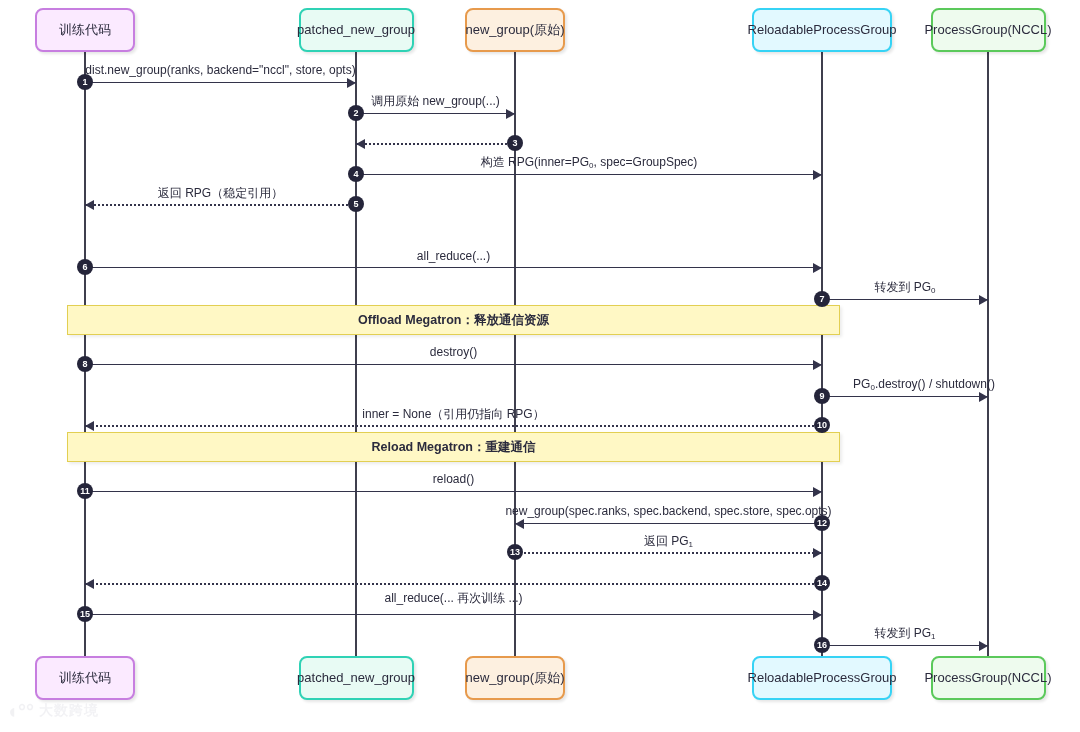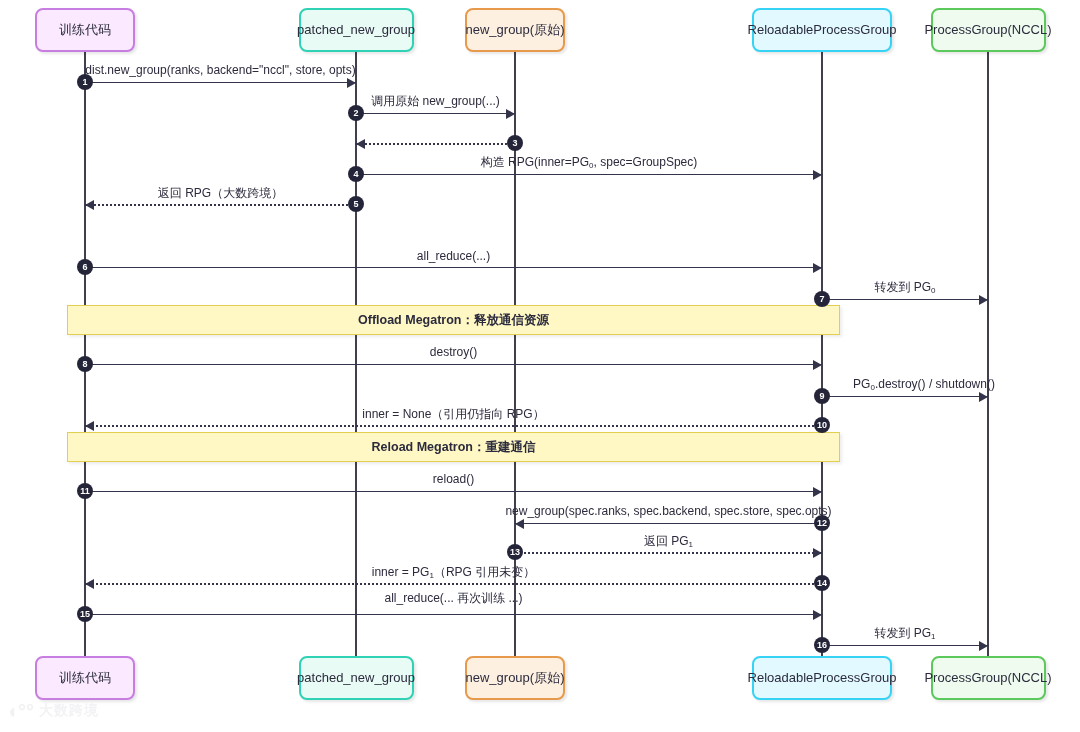--- a/index.html
+++ b/index.html
@@ -181,21 +181,21 @@
     <div class="seq-num" style="top: 105px; left: 348px;">2</div>
     <div class="msg-line dotted" style="left: 356px; top: 143px; width: 159px;"></div>
     <div class="arrow-head left" style="top: 139px; left: 356px;"></div>
     <div class="seq-num" style="top: 135px; left: 507px;">3</div>
     <div class="msg-line solid" style="left: 356px; top: 174px; width: 466px;"></div>
     <div class="arrow-head right" style="top: 170px; left: 813px;"></div>
     <div class="msg-label" style="top: 156px; left: 0px; width: 1080px; text-align: center;"><span style="position: relative; left: 49px;">构造 RPG(inner=PG<sub>0</sub>, spec=GroupSpec)</span></div>
     <div class="seq-num" style="top: 166px; left: 348px;">4</div>
     <div class="msg-line dotted" style="left: 85px; top: 204px; width: 271px;"></div>
     <div class="arrow-head left" style="top: 200px; left: 85px;"></div>
-    <div class="msg-label" style="top: 187px; left: 0px; width: 1080px; text-align: center;"><span style="position: relative; left: -319.5px;">返回 RPG（大数跨境）</span></div>
+    <div class="msg-label" style="top: 187px; left: 0px; width: 1080px; text-align: center;"><span style="position: relative; left: -319.5px;">返回 RPG（稳定引用）</span></div>
     <div class="seq-num" style="top: 196px; left: 348px;">5</div>
     <div class="msg-line solid" style="left: 85px; top: 267px; width: 737px;"></div>
     <div class="arrow-head right" style="top: 263px; left: 813px;"></div>
     <div class="msg-label" style="top: 250px; left: 0px; width: 1080px; text-align: center;"><span style="position: relative; left: -86.5px;">all_reduce(...)</span></div>
     <div class="seq-num" style="top: 259px; left: 77px;">6</div>
     <div class="msg-line solid" style="left: 822px; top: 299px; width: 166px;"></div>
     <div class="arrow-head right" style="top: 295px; left: 979px;"></div>
     <div class="msg-label" style="top: 281px; left: 0px; width: 1080px; text-align: center;"><span style="position: relative; left: 365px;">转发到 PG<sub>0</sub></span></div>
     <div class="seq-num" style="top: 291px; left: 814px;">7</div>
     <div class="msg-line solid" style="left: 85px; top: 364px; width: 737px;"></div>
@@ -217,21 +217,20 @@
     <div class="msg-line solid" style="left: 515px; top: 523px; width: 307px;"></div>
     <div class="arrow-head left" style="top: 519px; left: 515px;"></div>
     <div class="msg-label" style="top: 505px; left: 0px; width: 1080px; text-align: center;"><span style="position: relative; left: 128.5px;">new_group(spec.ranks, spec.backend, spec.store, spec.opts)</span></div>
     <div class="seq-num" style="top: 515px; left: 814px;">12</div>
     <div class="msg-line dotted" style="left: 515px; top: 552px; width: 307px;"></div>
     <div class="arrow-head right" style="top: 548px; left: 813px;"></div>
     <div class="msg-label" style="top: 535px; left: 0px; width: 1080px; text-align: center;"><span style="position: relative; left: 128.5px;">返回 PG<sub>1</sub></span></div>
     <div class="seq-num" style="top: 544px; left: 507px;">13</div>
     <div class="msg-line dotted" style="left: 85px; top: 583px; width: 737px;"></div>
     <div class="arrow-head left" style="top: 579px; left: 85px;"></div>
-    <div class="msg-label" style="top: 566px; left: 0px; width: 1080px; text-align: center;"><span style="position: relative; left: -86.5px;">inner = PG<sub>1</sub>（RPG 引用未变）</span></div>
     <div class="seq-num" style="top: 575px; left: 814px;">14</div>
     <div class="msg-line solid" style="left: 85px; top: 614px; width: 737px;"></div>
     <div class="arrow-head right" style="top: 610px; left: 813px;"></div>
     <div class="msg-label" style="top: 592px; left: 0px; width: 1080px; text-align: center;"><span style="position: relative; left: -86.5px;">all_reduce(... 再次训练 ...)</span></div>
     <div class="seq-num" style="top: 606px; left: 77px;">15</div>
     <div class="msg-line solid" style="left: 822px; top: 645px; width: 166px;"></div>
     <div class="arrow-head right" style="top: 641px; left: 979px;"></div>
     <div class="msg-label" style="top: 627px; left: 0px; width: 1080px; text-align: center;"><span style="position: relative; left: 365px;">转发到 PG<sub>1</sub></span></div>
     <div class="seq-num" style="top: 637px; left: 814px;">16</div>
   </div>

